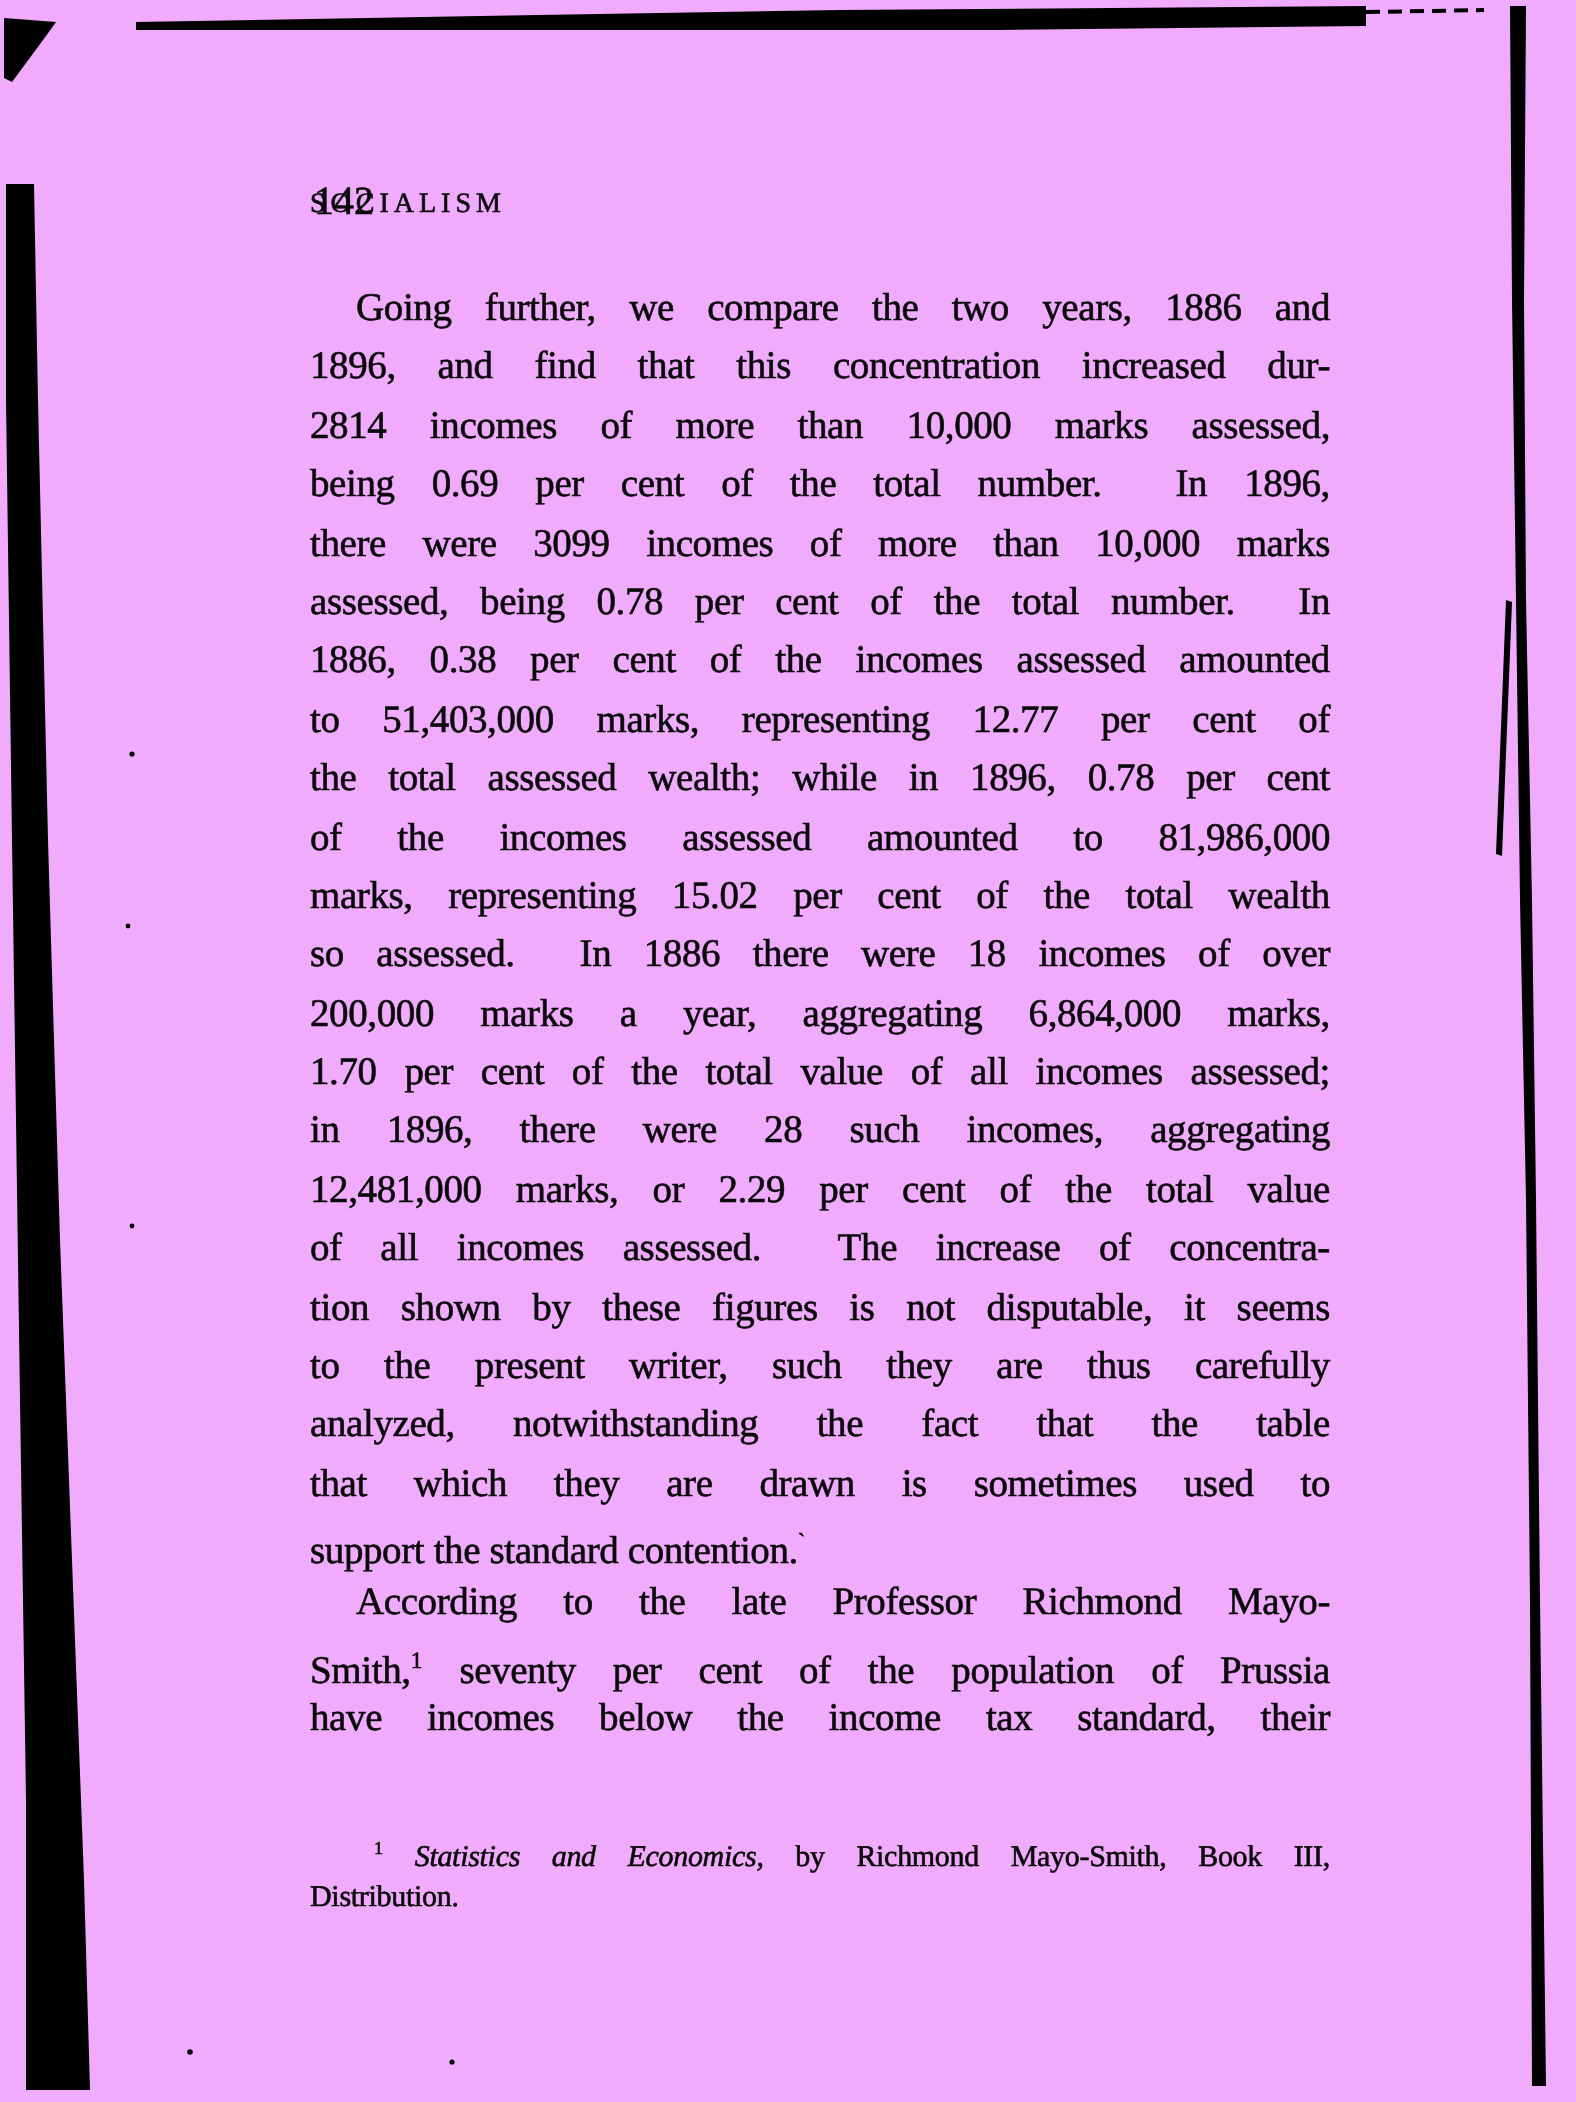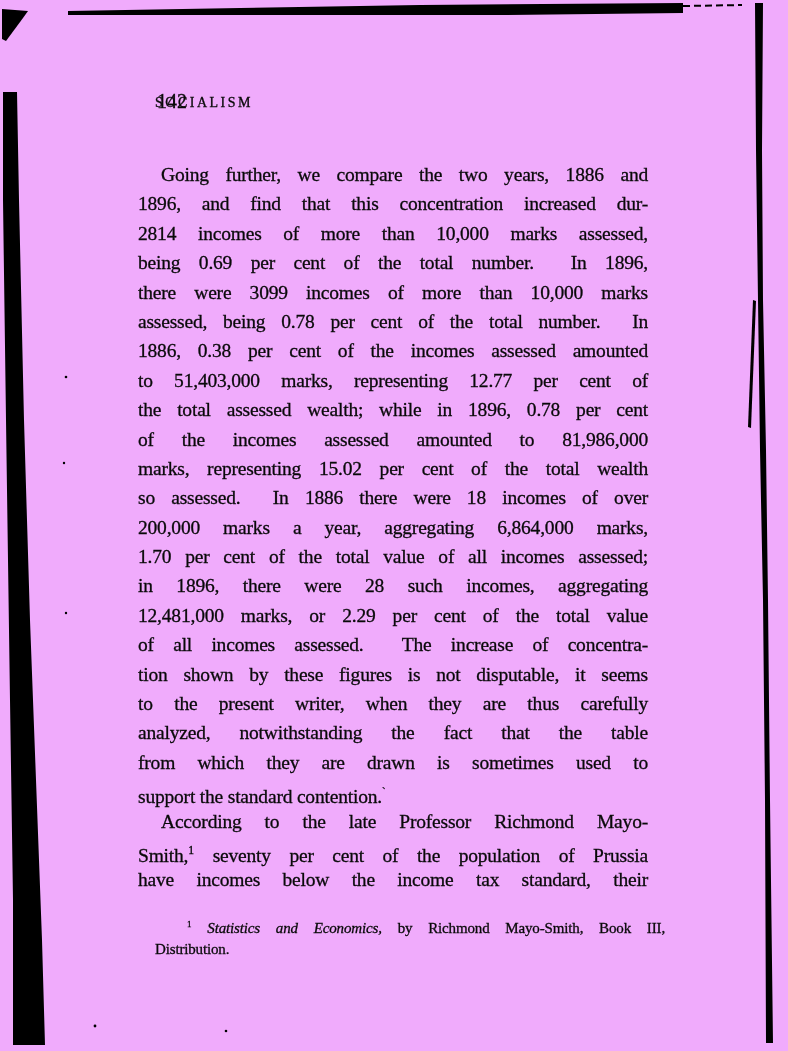--- a/index.html
+++ b/index.html
@@ -11,21 +11,21 @@
     font-family:"Liberation Serif","DejaVu Serif",serif;
     color:#0a0a0a;
     text-decoration:underline;
     -webkit-text-stroke:0.3px #0a0a0a;
   }
   #artifacts{position:absolute;left:0;top:0;pointer-events:none;}
   #header{position:absolute;left:155px;top:90px;width:510px;height:26px;}
   #page-number{position:absolute;left:2px;top:0;font-size:20px;}
   #running-header{position:absolute;left:0;right:0;top:5px;text-align:left;
     font-size:14px;letter-spacing:2.5px;}
-  #body-text{position:absolute;left:138px;top:140px;width:510px;margin-top:20px;}
+  #body-text{position:absolute;left:155px;top:140px;width:510px;}
   .line{
     height:29.4px;line-height:29.4px;
     font-size:19.5px;letter-spacing:-0.01em;
     white-space:nowrap;
     text-align:justify;text-align-last:justify;
   }
   .line.last{text-align-last:left;}
   .line.indent{padding-left:23px;}
   #footnote{position:absolute;left:155px;top:912px;width:510px;}
   #footnote .line{height:24.5px;line-height:24.5px;font-size:15px;}
@@ -75,23 +75,23 @@
       <div class="line"><span>the total assessed wealth; while in 1896, 0.78 per cent</span></div>
       <div class="line"><span>of the incomes assessed amounted to 81,986,000</span></div>
       <div class="line"><span>marks, representing 15.02 per cent of the total wealth</span></div>
       <div class="line"><span>so assessed.&nbsp; In 1886 there were 18 incomes of over</span></div>
       <div class="line"><span>200,000 marks a year, aggregating 6,864,000 marks,</span></div>
       <div class="line"><span>1.70 per cent of the total value of all incomes assessed;</span></div>
       <div class="line"><span>in 1896, there were 28 such incomes, aggregating</span></div>
       <div class="line"><span>12,481,000 marks, or 2.29 per cent of the total value</span></div>
       <div class="line"><span>of all incomes assessed.&nbsp; The increase of concentra-</span></div>
       <div class="line"><span>tion shown by these figures is not disputable, it seems</span></div>
-      <div class="line"><span>to the present writer, when they are thus carefully</span></div>
+      <div class="line"><span>to the present writer, such they are thus carefully</span></div>
       <div class="line"><span>analyzed, notwithstanding the fact that the table</span></div>
-      <div class="line"><span>from which they are drawn is sometimes used to</span></div>
+      <div class="line"><span>that which they are drawn is sometimes used to</span></div>
       <div class="line last"><span>support the standard contention.</span><span class="mark">`</span></div>
       <div class="line indent"><span>According to the late Professor Richmond Mayo-</span></div>
       <div class="line"><span>Smith,</span><span class="sup">1</span><span> seventy per cent of the population of Prussia</span></div>
       <div class="line"><span>have incomes below the income tax standard, their</span></div>
     </div>
 
   <div id="footnote">
       <div class="line indent"><span class="sup">1</span><span> </span><span class="i">Statistics and Economics,</span><span> by Richmond Mayo-Smith, Book III,</span></div>
       <div class="line last"><span>Distribution.</span></div>
     </div>

